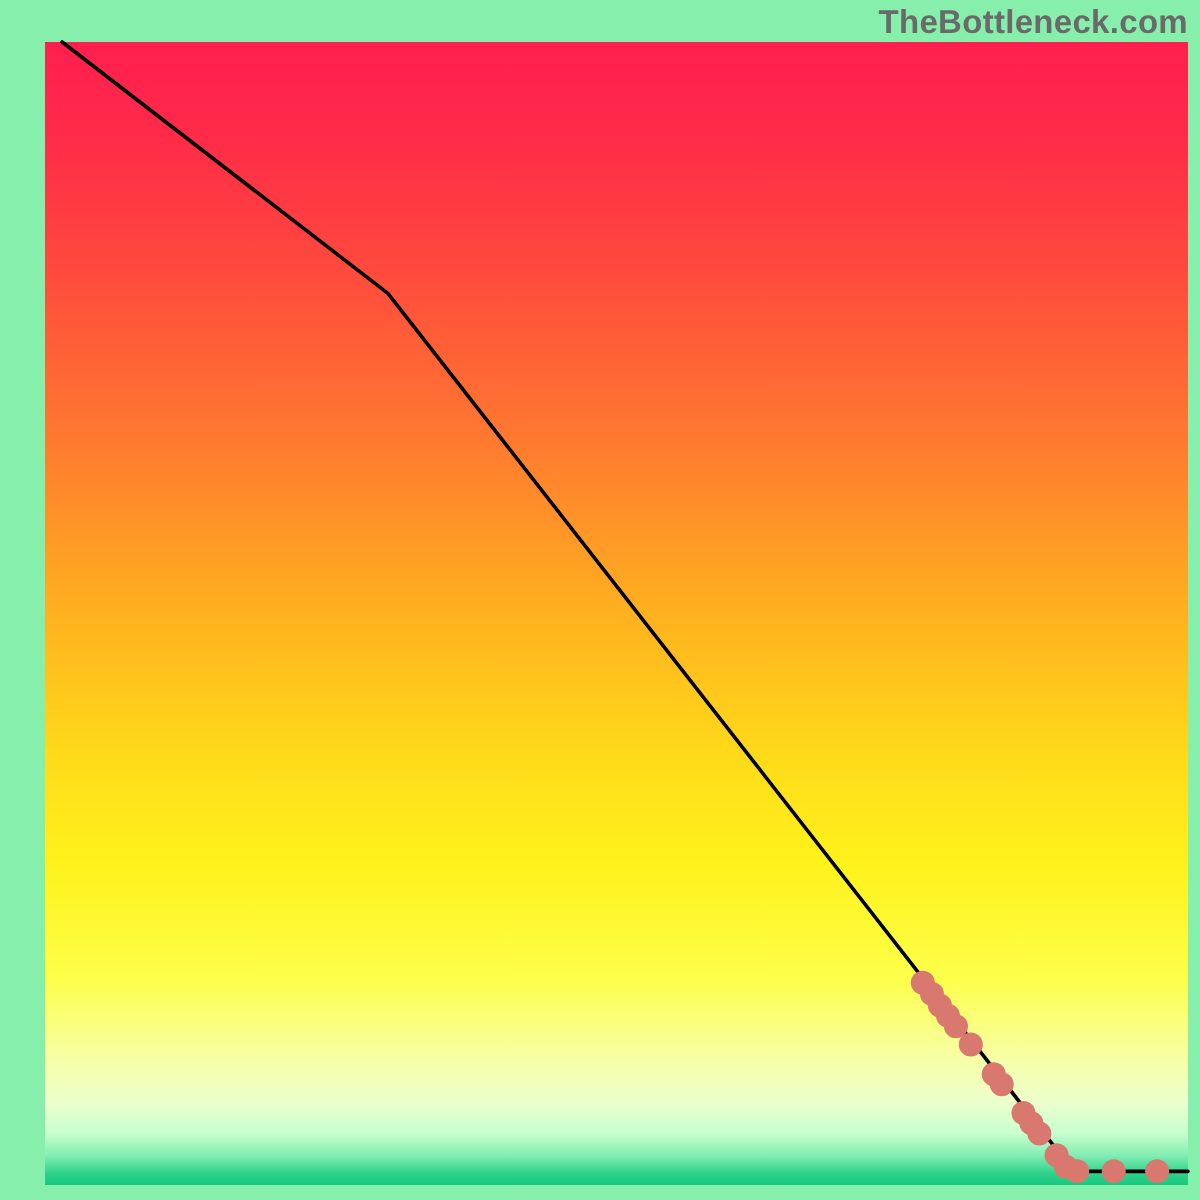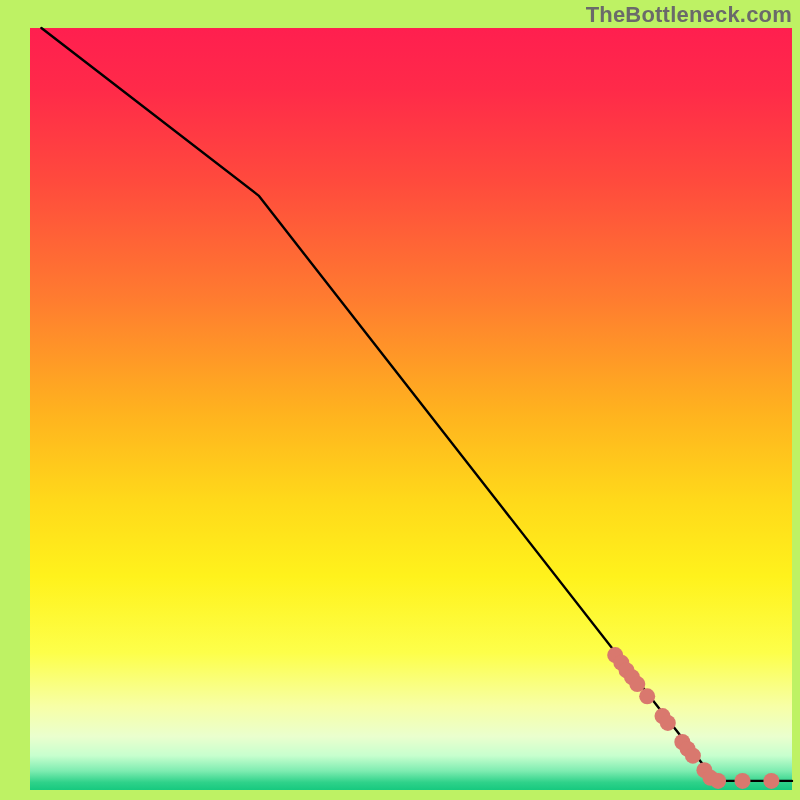--- a/index.html
+++ b/index.html
@@ -8,21 +8,21 @@
     width: 800px;
     height: 800px;
     background: #000;
     overflow: hidden;
     font-family: Arial, Helvetica, sans-serif;
   }
   .frame {
     position: relative;
     width: 800px;
     height: 800px;
-    background: #bef264;
+    background: #86efac;
   }
   .watermark {
     position: absolute;
     top: 2px;
     right: 8px;
     color: #6a6a6a;
     font-size: 22px;
     font-weight: 600;
     letter-spacing: 0.2px;
     z-index: 10;

